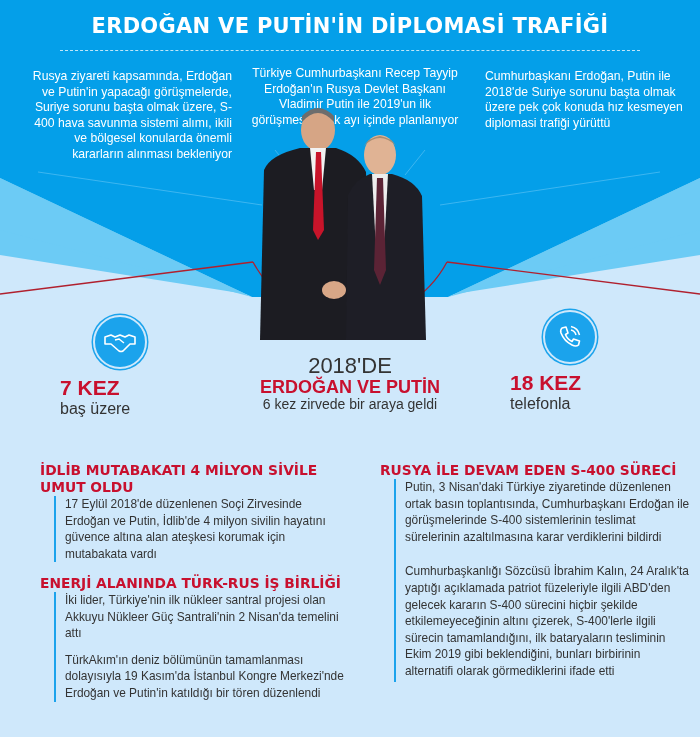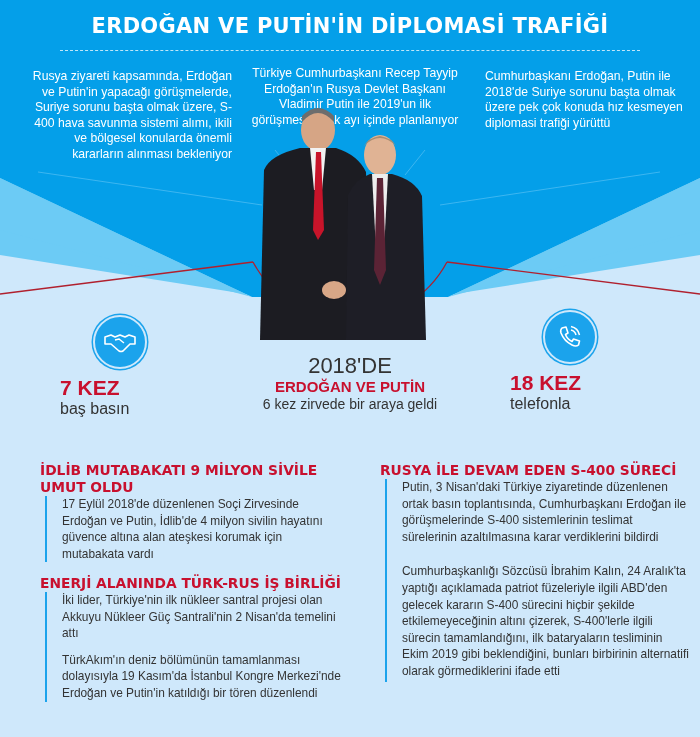--- a/index.html
+++ b/index.html
@@ -13,25 +13,25 @@
   .intro-right { left:485px; top:69px; width:200px; text-align:left; }
   .photo { position:absolute; left:230px; top:100px; width:240px; height:240px; }
   .stat { position:absolute; }
   .stat-left { left:60px; top:315px; width:120px; }
   .stat-right { left:510px; top:310px; width:120px; }
   .circle-icon { width:50px; height:50px; border-radius:50%; background:#1ba3ec; border:2px solid #cfe8fb; box-shadow:0 0 0 1.5px #1ba3ec; margin:0 auto; display:flex; align-items:center; justify-content:center; }
   .stat-count { color:#c8102e; font-weight:bold; font-size:21px; margin-top:8px; line-height:22px; }
   .stat-label { color:#333; font-size:16px; line-height:20px; }
   .center-stat { position:absolute; left:230px; top:354px; width:240px; text-align:center; }
   .cs-year { color:#333; font-size:22px; line-height:24px; font-weight:300; }
-  .cs-names { color:#c8102e; font-weight:bold; font-size:15px; line-height:18px; }
+  .cs-names { color:#c8102e; font-weight:bold; font-size:18px; line-height:18px; }
   .cs-desc { color:#333; font-size:14px; line-height:17px; }
   .section { position:absolute; }
   .sec-head { color:#c8102e; font-weight:bold; font-size:13.8px; line-height:17px; font-family:"DejaVu Sans", sans-serif; }
-  .sec-body { border-left:2px solid #1ba3ec; padding-left:15px; margin-left:5px; color:#333; font-size:11.9px; line-height:16.6px; }
+  .sec-body { border-left:2px solid #1ba3ec; padding-left:9px; margin-left:14px; color:#333; font-size:11.9px; line-height:16.6px; }
   .sec-body p { margin:0 0 10px 0; }
   .sec-body p:last-child { margin-bottom:0; }
 </style>
 </head>
 <body>
 
 <svg class="bg" viewBox="0 0 700 737" xmlns="http://www.w3.org/2000/svg">
   <rect x="0" y="0" width="700" height="737" fill="#cfe8fb"></rect>
 
   <polygon points="0,170 252,295 448,295 700,170 700,255 448,295 252,295 0,255" fill="#6ccbf5"></polygon>
@@ -81,21 +81,21 @@
 </svg>
 
 <div class="stat stat-left">
   <div class="circle-icon">
     <svg width="32" height="22" viewBox="0 0 32 22" xmlns="http://www.w3.org/2000/svg">
       <path d="M1,6 L7,4 L11,6 L16,4 L21,6 L25,4 L31,6 L31,13 L26,13 L19,20 Q17,21 15,20 L7,13 L1,13 Z" fill="none" stroke="#fff" stroke-width="1.6" stroke-linejoin="round"></path>
       <path d="M11,9 L15,8 L20,12" fill="none" stroke="#fff" stroke-width="1.4"></path>
     </svg>
   </div>
   <div class="stat-count">7 KEZ</div>
-  <div class="stat-label">baş basın</div>
+  <div class="stat-label">baş üzere</div>
 </div>
 
 <div class="center-stat">
   <div class="cs-year">2018'DE</div>
   <div class="cs-names">ERDOĞAN VE PUTİN</div>
   <div class="cs-desc">6 kez zirvede bir araya geldi</div>
 </div>
 
 <div class="stat stat-right">
   <div class="circle-icon">
@@ -103,21 +103,21 @@
       <path d="M6,5 L10,4 L12,10 L9.5,11.5 Q11,16 16,18.5 L17.5,16 L23.5,18 L22.5,22 Q20,24 16,22 Q8,18 5,10 Q4,7 6,5 Z" fill="none" stroke="#fff" stroke-width="1.6" stroke-linejoin="round"></path>
       <path d="M15,7 Q19,8 20,12" fill="none" stroke="#fff" stroke-width="1.5"></path>
       <path d="M15,3.5 Q22,5 23.5,12" fill="none" stroke="#fff" stroke-width="1.5"></path>
     </svg>
   </div>
   <div class="stat-count">18 KEZ</div>
   <div class="stat-label">telefonla</div>
 </div>
 
 <div class="section" style="left:40px; top:462px; width:305px;">
-  <div class="sec-head">İDLİB MUTABAKATI 9 MİLYON SİVİLE UMUT OLDU</div>
+  <div class="sec-head">İDLİB MUTABAKATI 4 MİLYON SİVİLE UMUT OLDU</div>
   <div class="sec-body">
     <p>17 Eylül 2018'de düzenlenen Soçi Zirvesinde Erdoğan ve Putin, İdlib'de 4 milyon sivilin hayatını güvence altına alan ateşkesi korumak için mutabakata vardı</p>
   </div>
 </div>
 
 <div class="section" style="left:40px; top:575px; width:310px;">
   <div class="sec-head">ENERJİ ALANINDA TÜRK-RUS İŞ BİRLİĞİ</div>
   <div class="sec-body">
     <p>İki lider, Türkiye'nin ilk nükleer santral projesi olan Akkuyu Nükleer Güç Santrali'nin 2 Nisan'da temelini attı</p>
     <p>TürkAkım'ın deniz bölümünün tamamlanması dolayısıyla 19 Kasım'da İstanbul Kongre Merkezi'nde Erdoğan ve Putin'in katıldığı bir tören düzenlendi</p>

